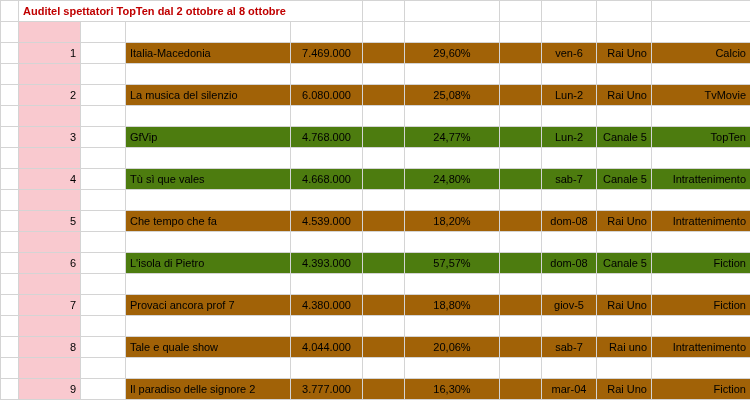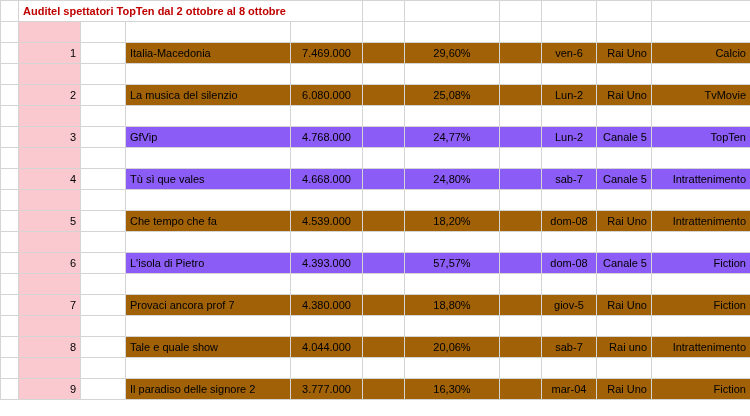--- a/index.html
+++ b/index.html
@@ -62,21 +62,21 @@
   }
   .pinkcol {
     background: #f9c9cf;
   }
   .rank {
     background: #f9c9cf;
     text-align: right;
     padding-right: 6px;
   }
   .blue { background: #a16207; }
-  .yellow { background: #8b5cf6; }
+  .yellow { background: #4d7c0f; }
   .prog { text-align: left; }
   .num { text-align: center; }
   .share { text-align: center; }
   .date { text-align: center; margin-top: 44px; }
   .chan { text-align: right; }
   .genre { text-align: right; }
   .blank { background: #ffffff; }
   .spacer td { height: 12px; }
 </style>
 </head>

